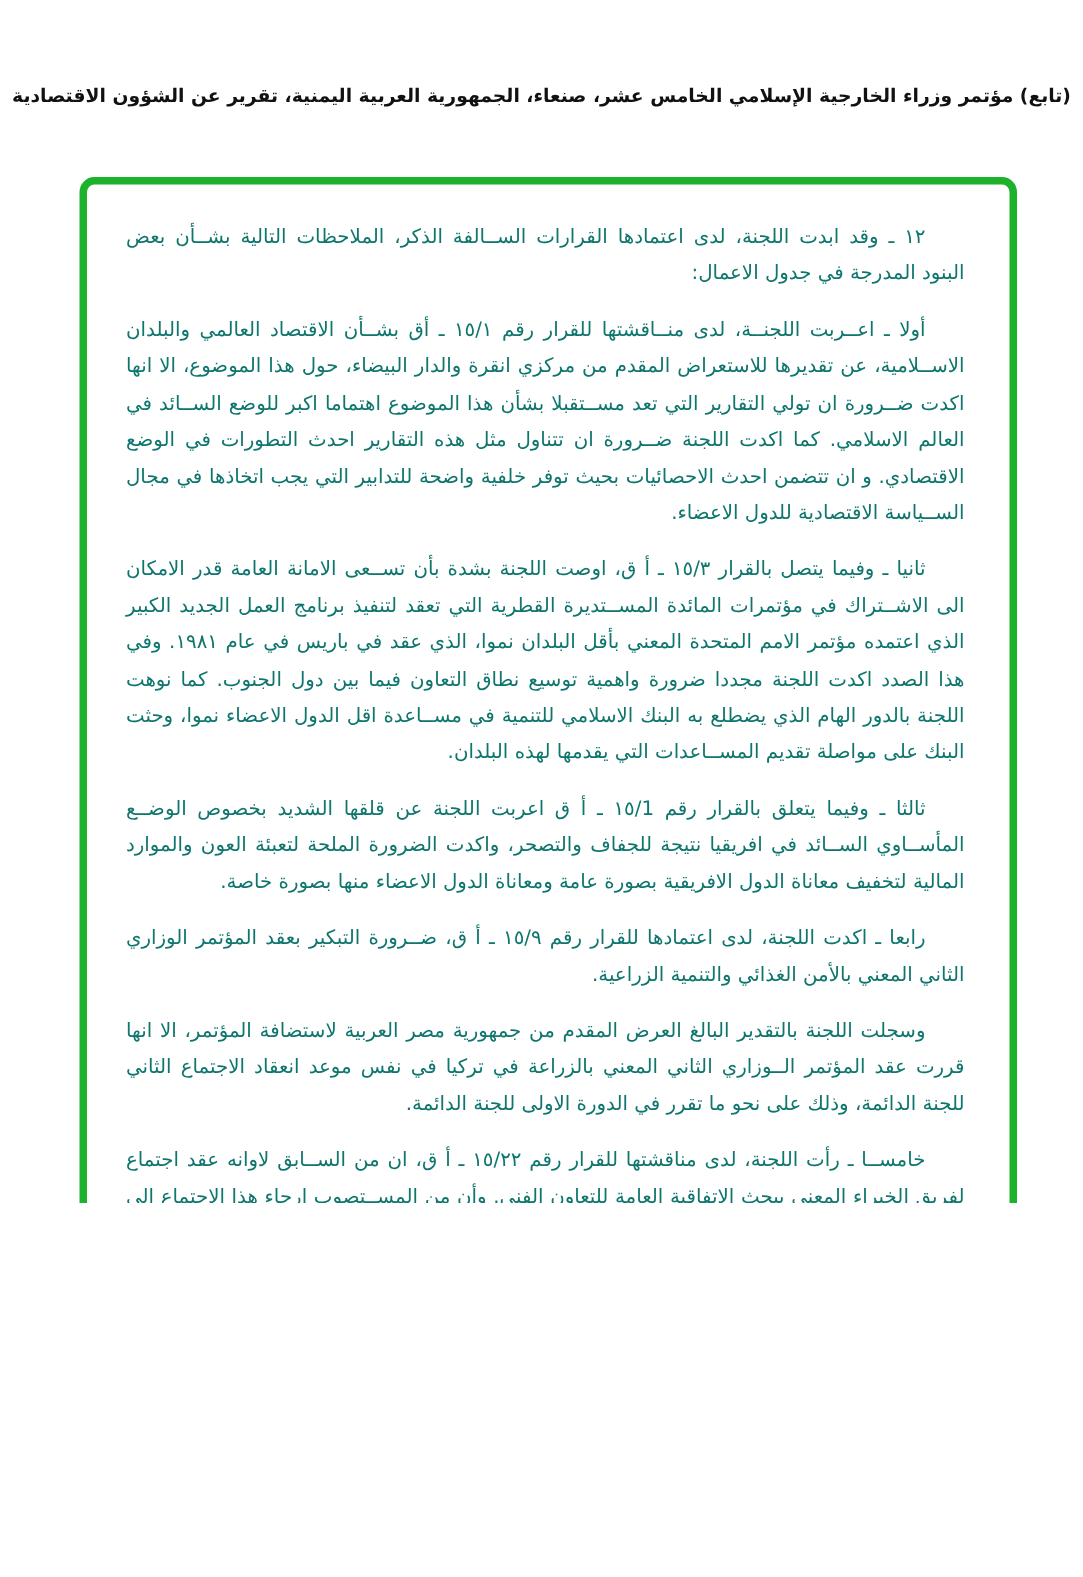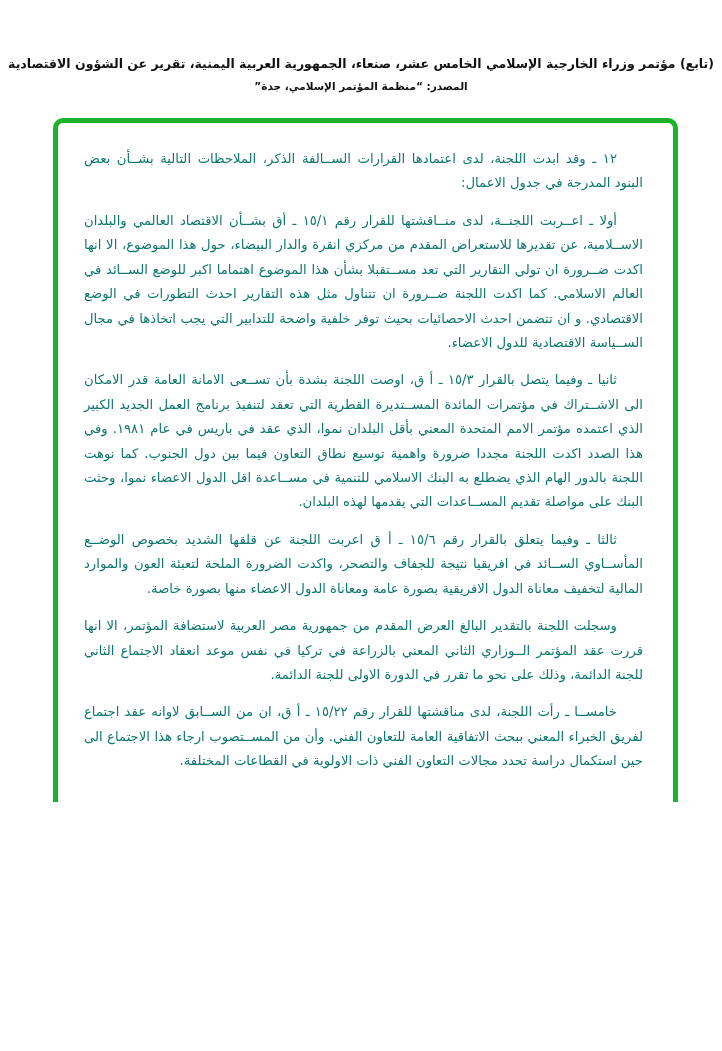--- a/index.html
+++ b/index.html
@@ -62,28 +62,28 @@
     color:#111;
   }
 </style>
 </head>
 <body>
 
 <div class="page">
 
   <header class="doc-header">
     <div class="doc-title">(تابع) مؤتمر وزراء الخارجية الإسلامي الخامس عشر، صنعاء، الجمهورية العربية اليمنية، تقرير عن الشؤون الاقتصادية</div>
-    <div class="doc-source">المصدر:  “منظمة المؤتمر الإسلامي، جدة”</div>
   </header>
 
   <main class="green-box" style="border-color: rgb(28, 178, 44);">
     <p>١٢ ـ وقد ابدت اللجنة، لدى اعتمادها القرارات الســالفة الذكر، الملاحظات التالية بشــأن بعض البنود المدرجة في جدول الاعمال:</p>
     <p>أولا ـ اعــربت اللجنــة، لدى منــاقشتها للقرار رقم ١٥/١ ـ أق بشــأن الاقتصاد العالمي والبلدان الاســلامية، عن تقديرها للاستعراض المقدم من مركزي انقرة والدار البيضاء، حول هذا الموضوع، الا انها اكدت ضــرورة ان تولي التقارير التي تعد مســتقبلا بشأن هذا الموضوع اهتماما اكبر للوضع الســائد في العالم الاسلامي. كما اكدت اللجنة ضــرورة ان تتناول مثل هذه التقارير احدث التطورات في الوضع الاقتصادي. و ان تتضمن احدث الاحصائيات بحيث توفر خلفية واضحة للتدابير التي يجب اتخاذها في مجال الســياسة الاقتصادية للدول الاعضاء.</p>
     <p>ثانيا ـ وفيما يتصل بالقرار ١٥/٣ ـ أ ق، اوصت اللجنة بشدة بأن تســعى الامانة العامة قدر الامكان الى الاشــتراك في مؤتمرات المائدة المســتديرة القطرية التي تعقد لتنفيذ برنامج العمل الجديد الكبير الذي اعتمده مؤتمر الامم المتحدة المعني بأقل البلدان نموا، الذي عقد في باريس في عام ١٩٨١. وفي هذا الصدد اكدت اللجنة مجددا ضرورة واهمية توسيع نطاق التعاون فيما بين دول الجنوب. كما نوهت اللجنة بالدور الهام الذي يضطلع به البنك الاسلامي للتنمية في مســاعدة اقل الدول الاعضاء نموا، وحثت البنك على مواصلة تقديم المســاعدات التي يقدمها لهذه البلدان.</p>
-    <p>ثالثا ـ وفيما يتعلق بالقرار رقم ١٥/٦ ـ أ ق اعربت اللجنة عن قلقها الشديد بخصوص الوضــع المأســاوي الســائد في افريقيا نتيجة للجفاف والتصحر، واكدت الضرورة الملحة لتعبئة العون والموارد المالية لتخفيف معاناة الدول الافريقية بصورة عامة ومعاناة الدول الاعضاء منها بصورة خاصة.</p>
+    <p>ثالثا ـ وفيما يتعلق بالقرار رقم ١٥/1 ـ أ ق اعربت اللجنة عن قلقها الشديد بخصوص الوضــع المأســاوي الســائد في افريقيا نتيجة للجفاف والتصحر، واكدت الضرورة الملحة لتعبئة العون والموارد المالية لتخفيف معاناة الدول الافريقية بصورة عامة ومعاناة الدول الاعضاء منها بصورة خاصة.</p>
+    <p>رابعا ـ اكدت اللجنة، لدى اعتمادها للقرار رقم ١٥/٩ ـ أ ق، ضــرورة التبكير بعقد المؤتمر الوزاري الثاني المعني بالأمن الغذائي والتنمية الزراعية.</p>
     <p>وسجلت اللجنة بالتقدير البالغ العرض المقدم من جمهورية مصر العربية لاستضافة المؤتمر، الا انها قررت عقد المؤتمر الــوزاري الثاني المعني بالزراعة في تركيا في نفس موعد انعقاد الاجتماع الثاني للجنة الدائمة، وذلك على نحو ما تقرر في الدورة الاولى للجنة الدائمة.</p>
     <p>خامســا ـ رأت اللجنة، لدى مناقشتها للقرار رقم ١٥/٢٢ ـ أ ق، ان من الســابق لاوانه عقد اجتماع لفريق الخبراء المعني ببحث الاتفاقية العامة للتعاون الفني. وأن من المســتصوب ارجاء هذا الاجتماع الى حين استكمال دراسة تحدد مجالات التعاون الفني ذات الاولوية في القطاعات المختلفة.</p>
   </main>
 
   <footer class="page-footer">
     <span class="page-number">٦</span>
   </footer>
 
 </div>
 

